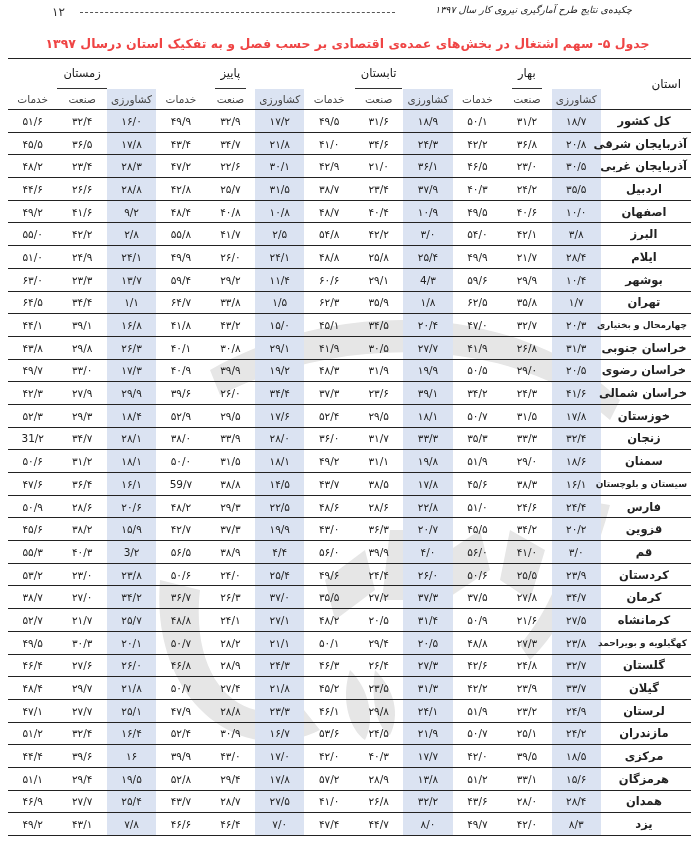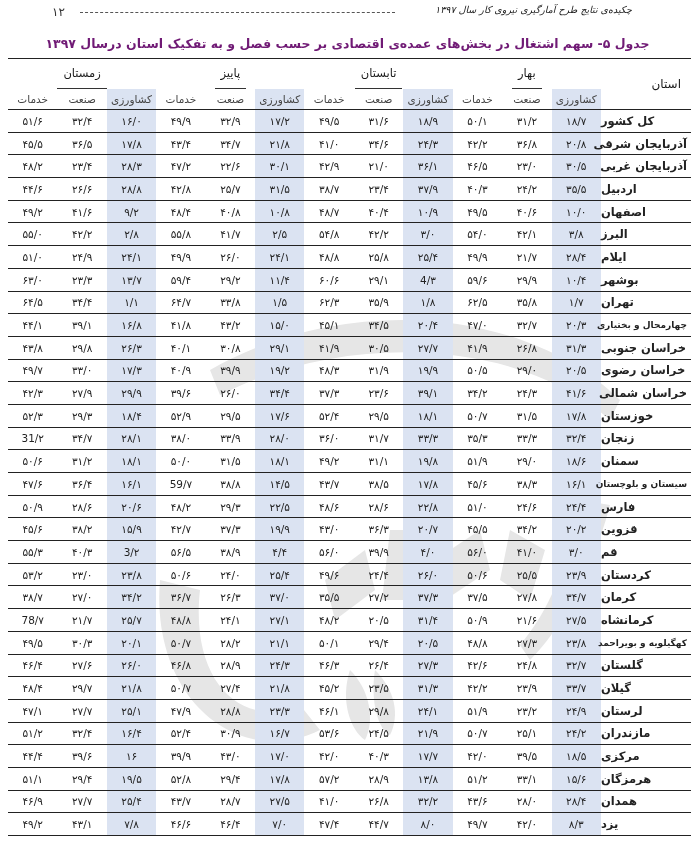--- a/index.html
+++ b/index.html
@@ -2,32 +2,32 @@
 <html><head>
   <meta charset="utf-8">
   <style>
     html, body { margin:0; padding:0; background:#ffffff; }
     body { width:695px; height:858px; position:relative; overflow:hidden; font-family:"DejaVu Sans", sans-serif; color:#1a1a1a; }
     .watermark { position:absolute; left:150px; top:250px; width:480px; height:560px; pointer-events:none; }
     .topbar { position:absolute; top:0; left:16px; width:624px; height:24px;text-align:center; }
     .page-num { position:absolute; left:36px; top:5px; font-size:12px; color:#333; }
     .dash-line { position:absolute; left:64px; top:12px; width:315px; border-top:1px dashed #555; }
     .running-header { position:absolute; right:8px; top:4px; font-size:9.5px; font-style:italic; font-family:"DejaVu Serif", serif; color:#222; direction:rtl; }
-    .table-title { position:absolute; top:36px; left:0; width:695px; text-align:center; font-size:12.5px; font-weight:bold; direction:rtl; color:#701a75; }
+    .table-title { position:absolute; top:36px; left:0; width:695px; text-align:center; font-size:12.5px; font-weight:bold; direction:rtl; color:#ef4444; }
     .tbl { position:absolute; left:8px; top:58px; width:683px; direction:rtl; border-collapse:collapse; table-layout:fixed; }
     .tbl col.prov { width:90px; }
     .tbl col.c { width:49.4px; }
     .tbl th, .tbl td { padding:0; text-align:center; font-weight:normal; }
     .topline { border-top:1.5px solid #222; }
     .season { height:15px; font-size:11.5px; font-weight:bold; }
     .season span { display:inline-block; border-bottom:1px solid #333; padding:8px 6px; line-height:13px; }
     .sector { height:20px; font-size:10.5px; color:#444; border-bottom:1.5px solid #222; }
     .prov-head { font-size:12px; font-weight:bold; text-align:right !important; padding-right:10px !important; border-bottom:1.5px solid #222; }
     .row td { height:21.7px; font-size:10.5px; border-bottom:1.5px solid #222; color:#222; }
-    .row td.pname { text-align:left; padding-right:4px; font-weight:bold; font-size:11.5px; white-space:nowrap; }
+    .row td.pname { text-align:center; padding-right:4px; font-weight:bold; font-size:11.5px; white-space:nowrap; }
     .row td.pname.small { font-size:9px; }
     .hl { background:#dbe3f2; }
   </style>
 </head>
 <body>
 
 <svg class="watermark" viewBox="0 0 480 560">
   <g fill="#e6e6e6">
     <path d="M10 330 C 0 450, 90 520, 170 480 L 150 455 C 90 480, 40 430, 50 340 Z"></path>
     <path d="M120 300 L 150 300 L 145 360 L 115 360 Z"></path>
@@ -426,21 +426,21 @@
         <td>۲۱/۶</td>
         <td>۵۰/۹</td>
         <td class="hl">۳۱/۴</td>
         <td>۲۰/۵</td>
         <td>۴۸/۲</td>
         <td class="hl">۲۷/۱</td>
         <td>۲۴/۱</td>
         <td>۴۸/۸</td>
         <td class="hl">۲۵/۷</td>
         <td>۲۱/۷</td>
-        <td>78/۷</td>
+        <td>۵۲/۷</td>
       </tr>
       <tr class="row">
         <td class="pname small">کهگیلویه و بویراحمد</td>
         <td class="hl">۲۳/۸</td>
         <td>۲۷/۳</td>
         <td>۴۸/۸</td>
         <td class="hl">۲۰/۵</td>
         <td>۲۹/۴</td>
         <td>۵۰/۱</td>
         <td class="hl">۲۱/۱</td>

